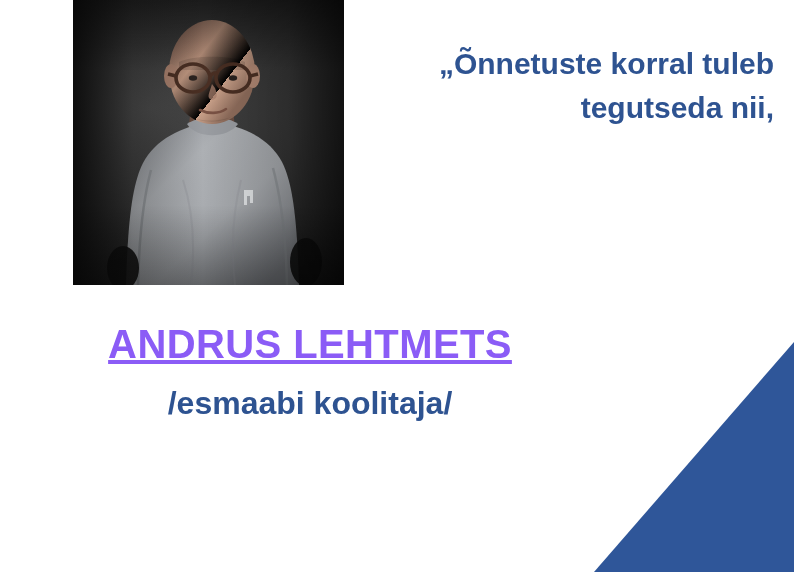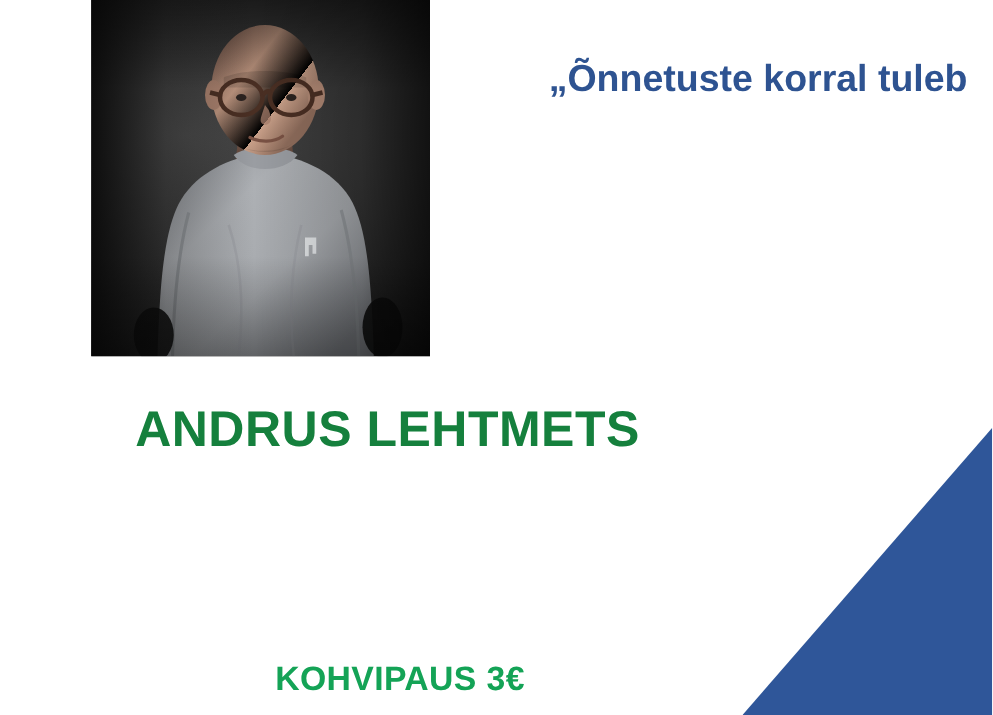--- a/index.html
+++ b/index.html
@@ -191,25 +191,26 @@
       <path d="M116 115 C 127 124, 152 124, 162 114 C 155 122, 124 123, 116 115 Z" fill="#000" opacity="0.1"></path>
 
       <ellipse cx="50" cy="268" rx="16" ry="22" fill="#0e0e0e" opacity="0.9"></ellipse>
       <ellipse cx="233" cy="262" rx="16" ry="24" fill="#0e0e0e" opacity="0.9"></ellipse>
     </svg>
     <div class="photo-vignette"></div>
   </div>
 
   <div class="quote" style="color: rgb(46, 83, 145);">
     <div class="q-line r">„Õnnetuste korral tuleb</div>
+    <div class="q-line r">tegutseda nii,</div>
   </div>
 
-  <div class="speaker-name" style="color: #15803d;">ANDRUS LEHTMETS</div>
-
-  <div class="footer-note" style="color: rgb(20, 163, 86);">KOHVIPAUS 3€</div>
+  <div class="speaker-name" style="color: #8b5cf6; text-decoration: underline;">ANDRUS LEHTMETS</div>
+  <div class="speaker-role" style="color: rgb(46, 83, 145);">/esmaabi koolitaja/</div>
+
 
   <div class="corner-triangle">
     <svg viewBox="0 0 200 230" preserveAspectRatio="none">
       <polygon points="200,0 200,230 0,230" fill="#2f5699"></polygon>
     </svg>
   </div>
 
 </div>
 
 </body></html>

